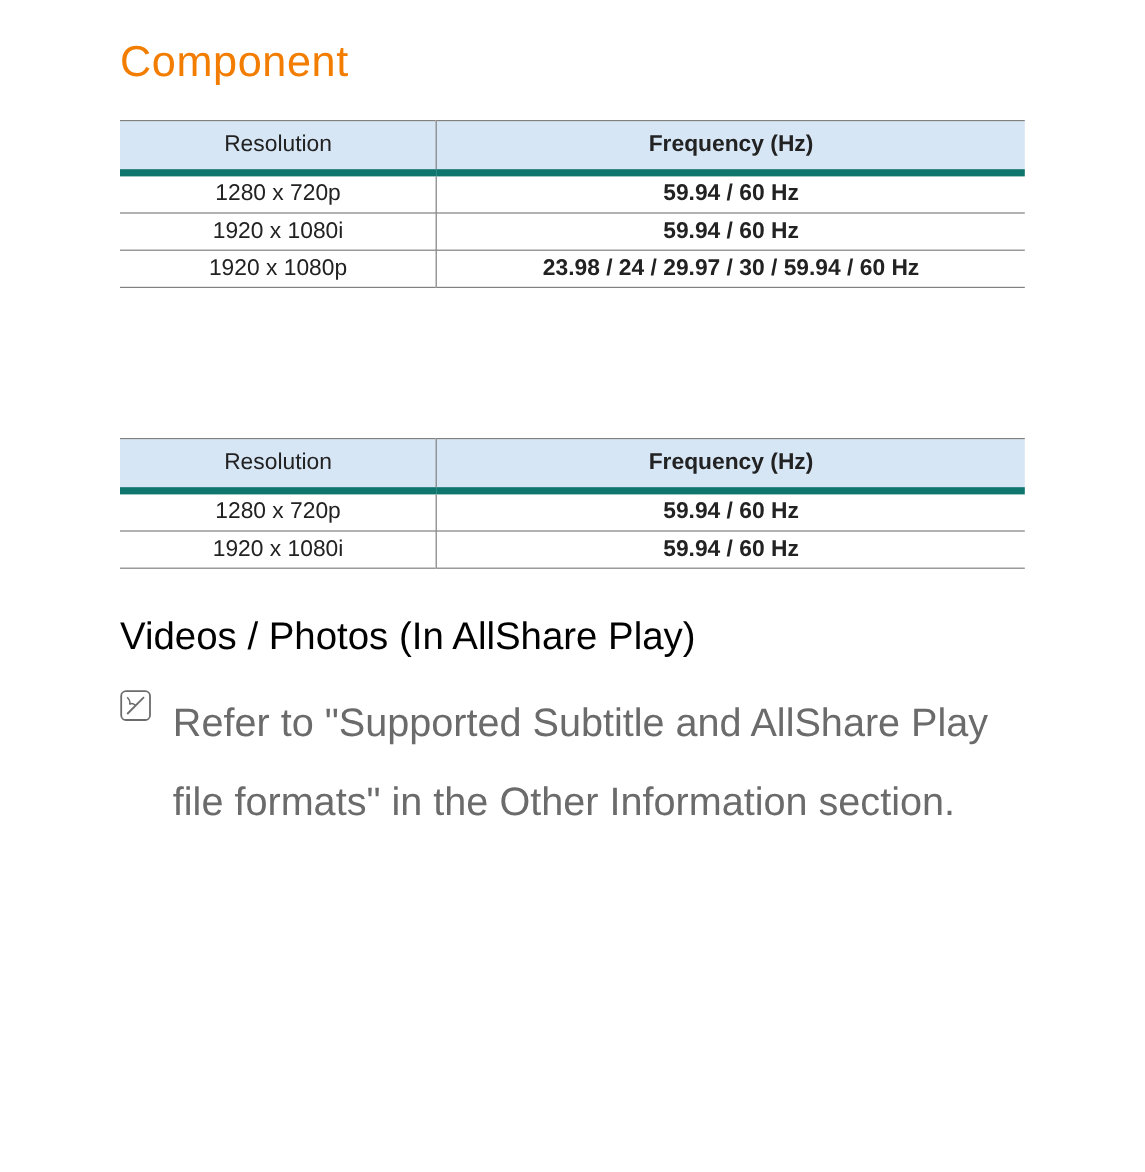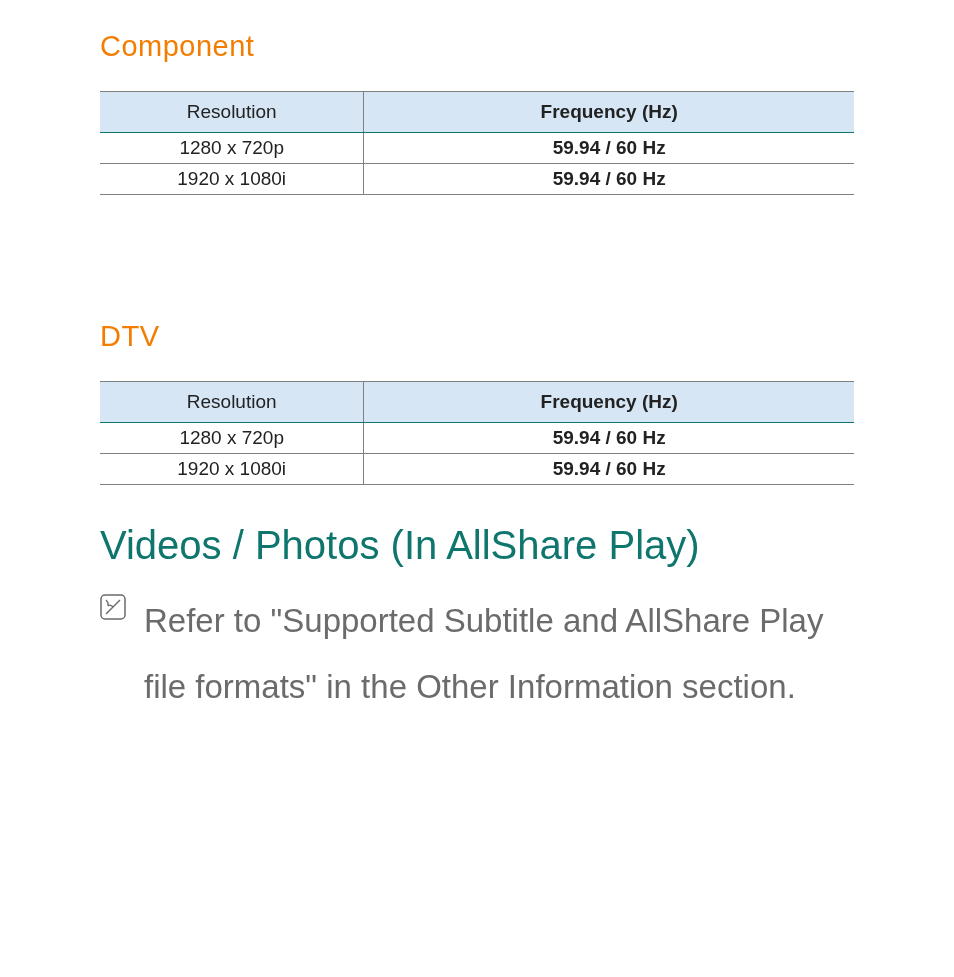--- a/index.html
+++ b/index.html
@@ -11,47 +11,47 @@
       font-family: Arial, Helvetica, sans-serif;
       background: #ffffff;
       width: 954px;
       padding: 30px 0 0 0;
     }
     .container {
       padding: 0 100px 0 100px;
     }
     .section-heading {
       color: #f27d00;
-      font-size: 29px;
+      font-size: 36px;
       font-weight: normal;
       margin-bottom: 28px;
       letter-spacing: 0.5px;
     }
     .sub-heading {
-      color: #0f766e;
-      font-size: 40px;
+      color: #000000;
+      font-size: 32px;
       font-weight: normal;
       margin-bottom: 20px;
       margin-top: 10px;
     }
     table {
       width: 100%;
       border-collapse: collapse;
       border-top: 1.5px solid #808080;
       border-bottom: 1.5px solid #808080;
     }
     th {
       background-color: #d6e6f5;
       font-weight: normal;
       font-size: 19px;
       color: #222;
       padding: 9px 0;
       text-align: center;
       border-right: 1px solid #808080;
-      border-bottom: 1px solid #0f766e;
+      border-bottom: 6px solid #0f766e;
     }
     th:last-child {
       border-right: none;
     }
     td {
       font-size: 19px;
       color: #222;
       padding: 4px 0;
       text-align: center;
       border-right: 1px solid #808080;
@@ -108,26 +108,29 @@
     </thead>
     <tbody>
       <tr>
         <td>1280 x 720p</td>
         <td>59.94 / 60 Hz</td>
       </tr>
       <tr>
         <td>1920 x 1080i</td>
         <td>59.94 / 60 Hz</td>
       </tr>
+      <tr>
+        <td>1920 x 1080p</td>
+        <td>23.98 / 24 / 29.97 / 30 / 59.94 / 60 Hz</td>
+      </tr>
     </tbody>
   </table>
 
   <div class="gap-large"></div>
 
-  <h2 class="section-heading">DTV</h2>
 
   <table>
     <thead>
       <tr>
         <th class="col-res">Resolution</th>
         <th class="col-freq">Frequency (Hz)</th>
       </tr>
     </thead>
     <tbody>
       <tr>

